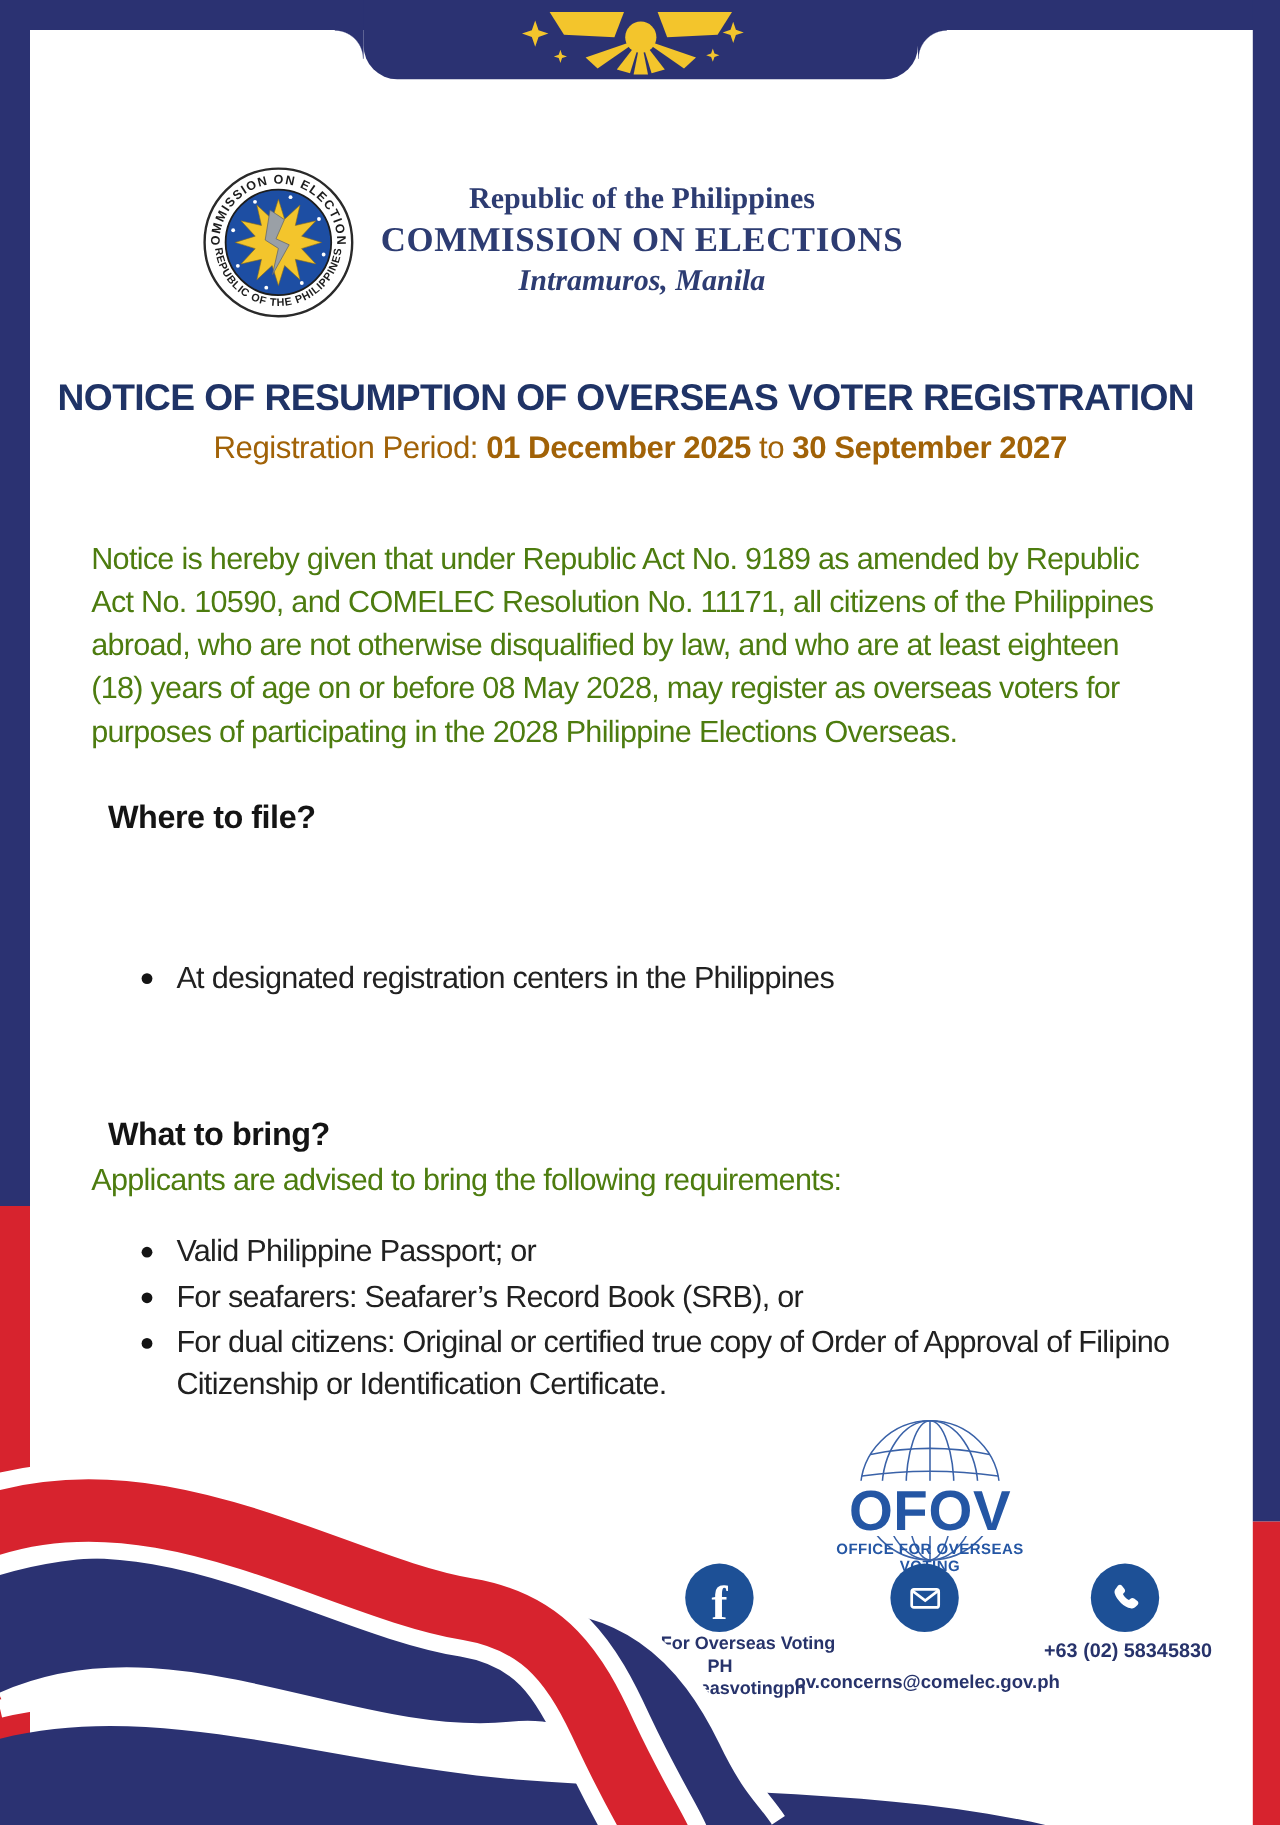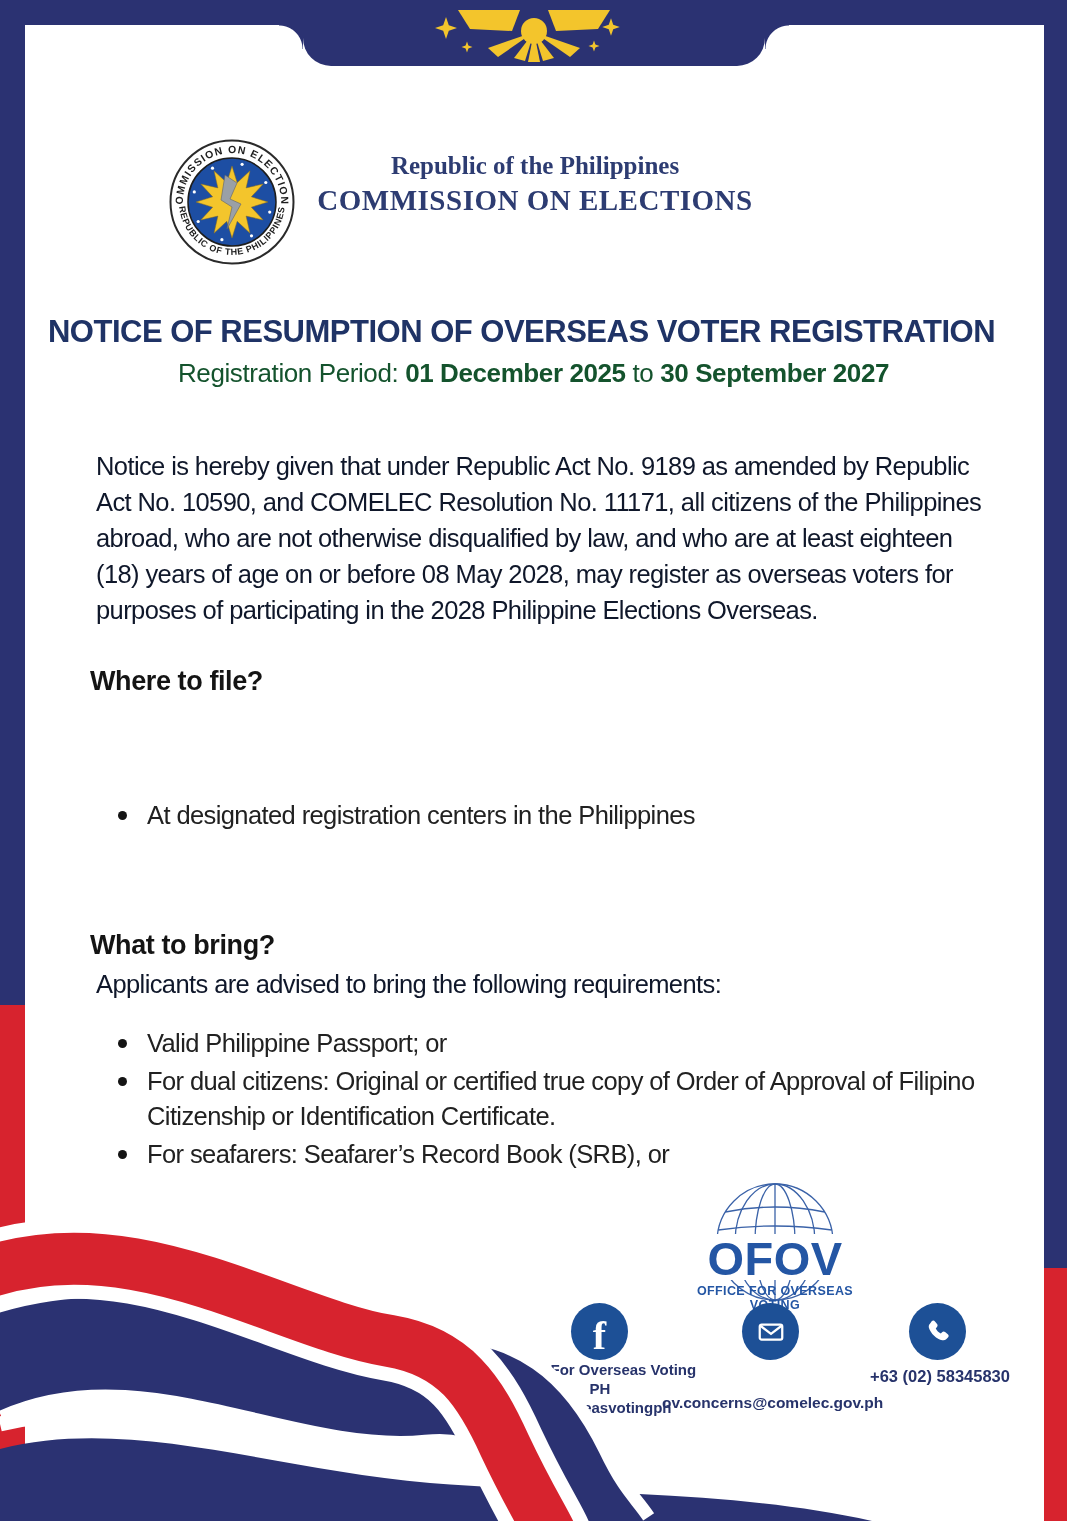--- a/index.html
+++ b/index.html
@@ -24,25 +24,25 @@
   .seal{position:absolute;left:168px;top:138px;}
   .masthead-text{position:absolute;top:150px;left:95px;width:880px;text-align:center;
     font-family:"Liberation Serif",serif;color:#2d3c72;font-weight:bold;line-height:1.28;}
   .mh1{font-size:25px;}
   .mh2{font-size:29px;letter-spacing:0.5px;}
   .mh3{font-size:25px;font-style:italic;}
   
   .title{position:absolute;top:314px;left:28px;width:987px;text-align:center;
     font-size:31px;font-weight:800;letter-spacing:-0.5px;color:#1f3366;}
   .subtitle{position:absolute;top:358px;left:40px;width:987px;text-align:center;
-    font-size:26px;color:#14532d;letter-spacing:-0.4px;}
+    font-size:26px;color:#a16207;letter-spacing:-0.4px;}
   .subtitle b{font-weight:700;}
   
-  .paragraph{position:absolute;left:96px;width:892px;font-size:25.5px;line-height:36px;
-    letter-spacing:-0.6px;color:#0f172a;}
+  .paragraph{position:absolute;left:76px;width:892px;font-size:25.5px;line-height:36px;
+    letter-spacing:-0.6px;color:#4d7c0f;}
   .p-main{top:448px;}
   .section-heading{position:absolute;left:90px;font-size:27px;font-weight:700;color:#141414;letter-spacing:-0.4px;}
   .h-where{top:666px;}
   .p-where{top:708px;}
   .h-bring{top:930px;}
   .p-bring{top:966px;}
   .bullets{position:absolute;left:118px;width:860px;font-size:25.5px;line-height:35px;letter-spacing:-0.6px;}
   .bl-where{top:798px;}
   .bl-bring{top:1026px;}
   .bullet{display:flex;margin-bottom:3px;}
@@ -126,20 +126,21 @@
         <circle cx="10.1" cy="-37.7" r="1.6"></circle>
           <circle cx="33.8" cy="-19.5" r="1.6"></circle>
       </g>
       <path d="M-7,-27 L5,-19 L-2,-3 L9,2 L-5,27 L0,5 L-11,-2 Z" fill="#9aa0a6" stroke="#5f6368" stroke-width="0.6"></path>
     </g>
   </svg>
 
   <div class="masthead-text">
     <div class="mh1">Republic of the Philippines</div>
     <div class="mh2">COMMISSION ON ELECTIONS</div>
+    <div class="mh3">Intramuros, Manila</div>
   </div>
 
   <div class="title">NOTICE OF RESUMPTION OF OVERSEAS VOTER REGISTRATION</div>
   <div class="subtitle">
     <span>Registration Period:</span>
     <b>01 December 2025</b>
     <span>to</span>
     <b>30 September 2027</b>
   </div>
 
@@ -155,25 +156,25 @@
 
   <div class="section-heading h-bring">What to bring?</div>
   <div class="paragraph p-bring">Applicants are advised to bring the following requirements:</div>
   <div class="bullets bl-bring">
     <div class="bullet">
       <span class="dot"></span>
       <span>Valid Philippine Passport; or</span>
     </div>
     <div class="bullet">
       <span class="dot"></span>
+      <span>For seafarers: Seafarer’s Record Book (SRB), or</span>
+    </div>
+    <div class="bullet">
+      <span class="dot"></span>
       <span>For dual citizens: Original or certified true copy of Order of Approval of Filipino Citizenship or Identification Certificate.</span>
-    </div>
-    <div class="bullet">
-      <span class="dot"></span>
-      <span>For seafarers: Seafarer’s Record Book (SRB), or</span>
     </div>
   </div>
 
   <svg class="globe" width="160" height="124" viewBox="0 0 160 124">
     <g fill="none" stroke="#3a62a8" stroke-width="1.3">
       <circle cx="80" cy="60" r="58"></circle>
       <ellipse cx="80" cy="60" rx="20" ry="58"></ellipse>
       <ellipse cx="80" cy="60" rx="40" ry="58"></ellipse>
       <line x1="80" y1="2" x2="80" y2="118"></line>
       <path d="M30.4,30 Q80,20 129.6,30"></path>

